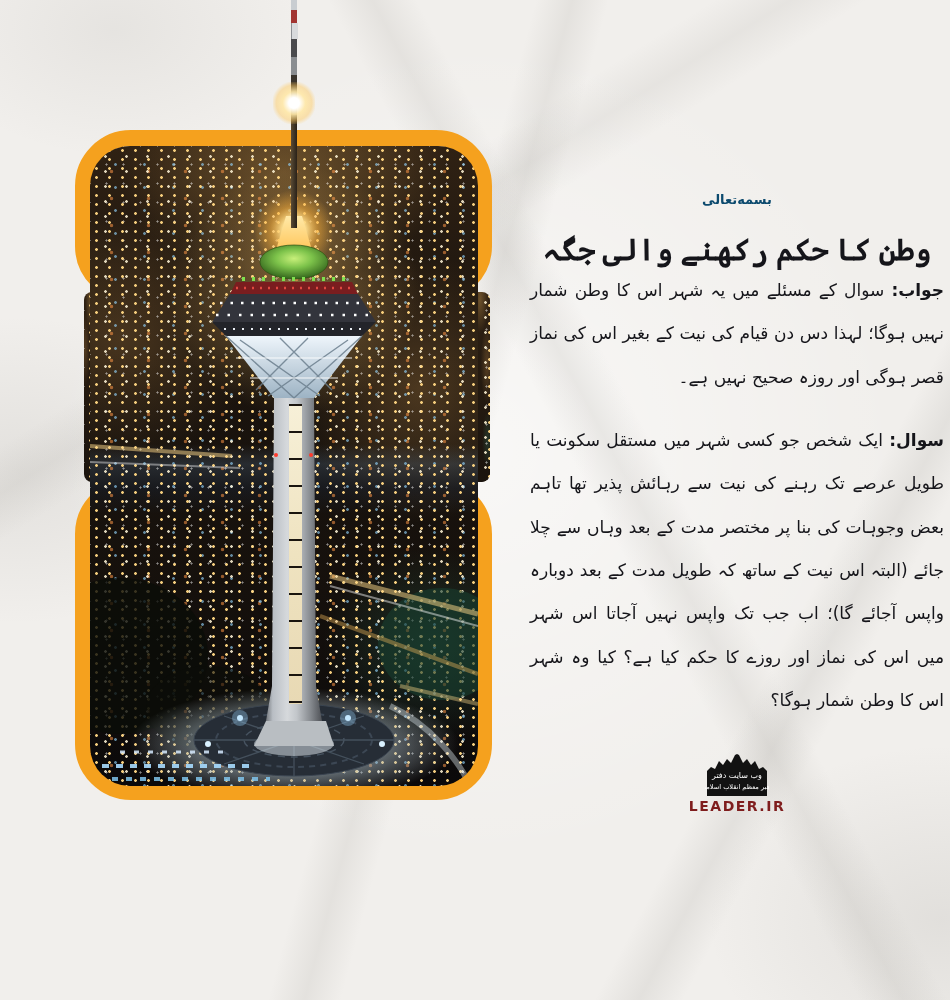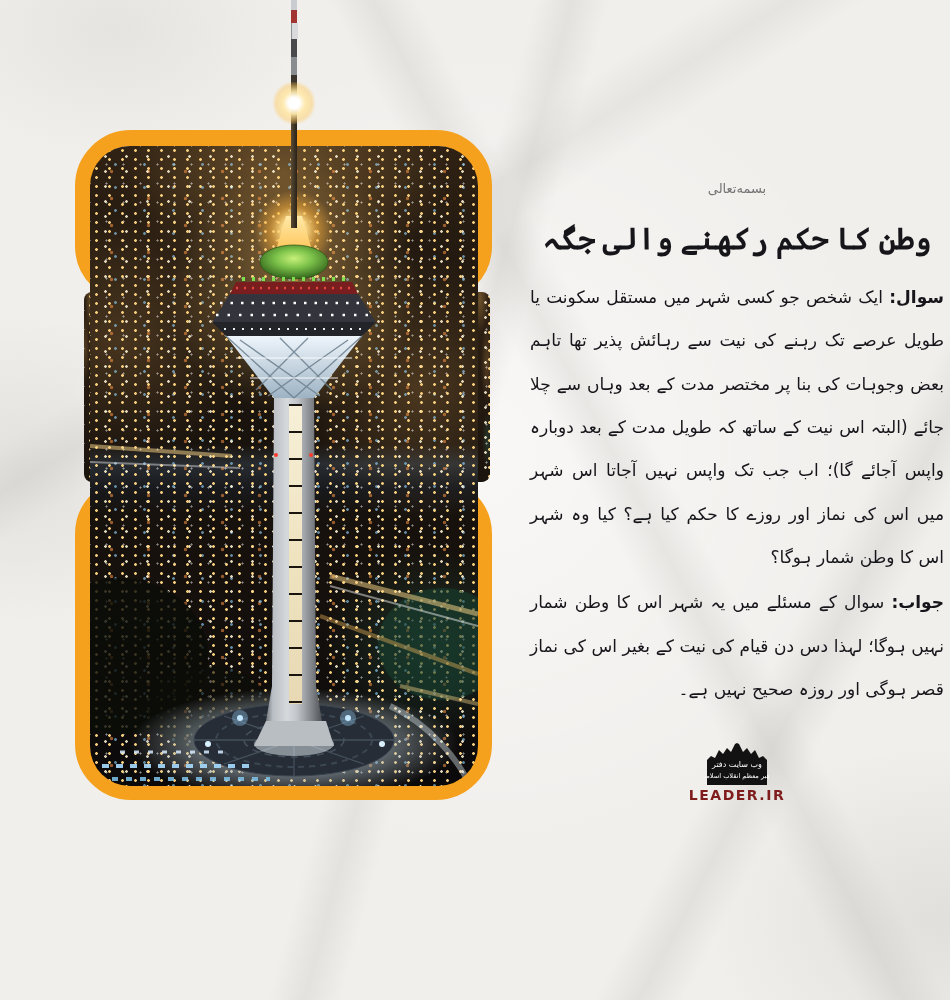--- a/index.html
+++ b/index.html
@@ -59,21 +59,21 @@
   .s4{top:39px;height:18px;background:#4a4a4c;}
   .s5{top:57px;height:18px;background:#8a8d90;}
   .s6{top:75px;height:20px;background:#3a342c;}
   .s7{top:95px;height:20px;background:#6b5a3a;left:3px;width:8px;}
   .s8{top:115px;height:113px;background:linear-gradient(90deg,#5a4a33,#3c3224 60%,#2a2118);left:3px;width:8px;}
   .beacon{position:absolute;left:-14px;top:82px;width:42px;height:42px;
     background:radial-gradient(circle, #ffffff 0 18%, rgba(255,232,168,0.9) 38%, rgba(255,200,90,0.45) 60%, transparent 75%);}
 
   
   .text-col{position:absolute;left:530px;top:176px;width:414px;direction:rtl;color:#15151a;z-index:6;}
-  .bismillah{text-align:center;font-size:13px;color:#737373;margin:5px;}
+  .bismillah{text-align:center;font-size:13px;color:#0c4a6e;margin:16px;font-weight:bold;}
   .heading{text-align:center;font-size:30px;font-weight:bold;margin:25px 0 0;letter-spacing:-0.5px;font-family:Liberation Serif, serif;}
   .para{font-size:17px;line-height:2.55;text-align:justify;margin:0;}
   .question{margin-top:20px;}
   .answer{margin-top:2px;}
   .qlabel{font-weight:bold;}
 
   
   .logo{margin-top:30px;text-align:center;}
   .badge{display:block;margin:0 auto;}
   .site{font-size:14px;font-weight:bold;letter-spacing:1.5px;color:#7f1d1d;margin-top:2px;text-align:center;direction:ltr;}
@@ -212,23 +212,23 @@
     <div class="seg s6"></div>
     <div class="seg s7"></div>
     <div class="seg s8"></div>
     <div class="beacon"></div>
   </div>
 
   <div class="text-col">
     <p class="bismillah">بسمه‌تعالی</p>
     <h1 class="heading">وطن کا حکم رکھنے والی جگہ</h1>
 
+    <p class="para answer"><span class="qlabel">جواب:</span> <span>سوال کے مسئلے میں یہ شہر اس کا وطن شمار نہیں ہوگا؛ لہذا دس دن قیام کی نیت کے بغیر اس کی نماز قصر ہوگی اور روزہ صحیح نہیں ہے۔</span></p>
+
     <p class="para question"><span class="qlabel">سوال:</span> <span>ایک شخص جو کسی شہر میں مستقل سکونت یا طویل عرصے تک رہنے کی نیت سے رہائش پذیر تھا تاہم بعض وجوہات کی بنا پر مختصر مدت کے بعد وہاں سے چلا جائے (البتہ اس نیت کے ساتھ کہ طویل مدت کے بعد دوبارہ واپس آجائے گا)؛ اب جب تک واپس نہیں آجاتا اس شہر میں اس کی نماز اور روزے کا حکم کیا ہے؟ کیا وہ شہر اس کا وطن شمار ہوگا؟</span></p>
-
-    <p class="para answer"><span class="qlabel">جواب:</span> <span>سوال کے مسئلے میں یہ شہر اس کا وطن شمار نہیں ہوگا؛ لہذا دس دن قیام کی نیت کے بغیر اس کی نماز قصر ہوگی اور روزہ صحیح نہیں ہے۔</span></p>
 
     <div class="logo">
       <svg class="badge" width="64" height="44" viewBox="0 0 64 44" xmlns="http://www.w3.org/2000/svg">
         <path d="M2,44 L2,19 L6,15 L10,17 L14,9 L18,13 L22,7 L26,11 L30,3 L32,2 L34,3 L38,11 L42,7 L46,13 L50,9 L54,17 L58,15 L62,19 L62,44 Z" fill="#121212"></path>
         <text x="32" y="26" text-anchor="middle" font-size="8" fill="#ffffff" font-family="DejaVu Sans, sans-serif">وب سایت دفتر</text>
         <text x="32" y="37" text-anchor="middle" font-size="6.6" fill="#ffffff" font-family="DejaVu Sans, sans-serif">رهبر معظم انقلاب اسلامی</text>
       </svg>
       <div class="site">LEADER.IR</div>
     </div>
   </div>

